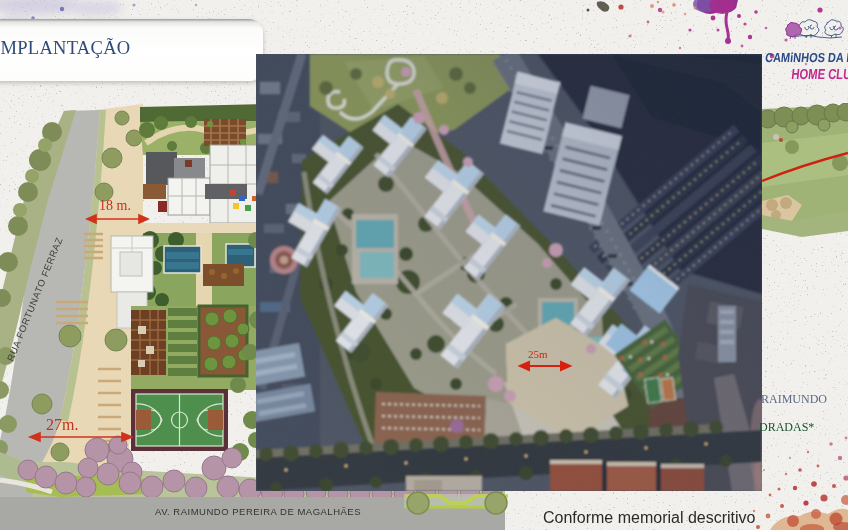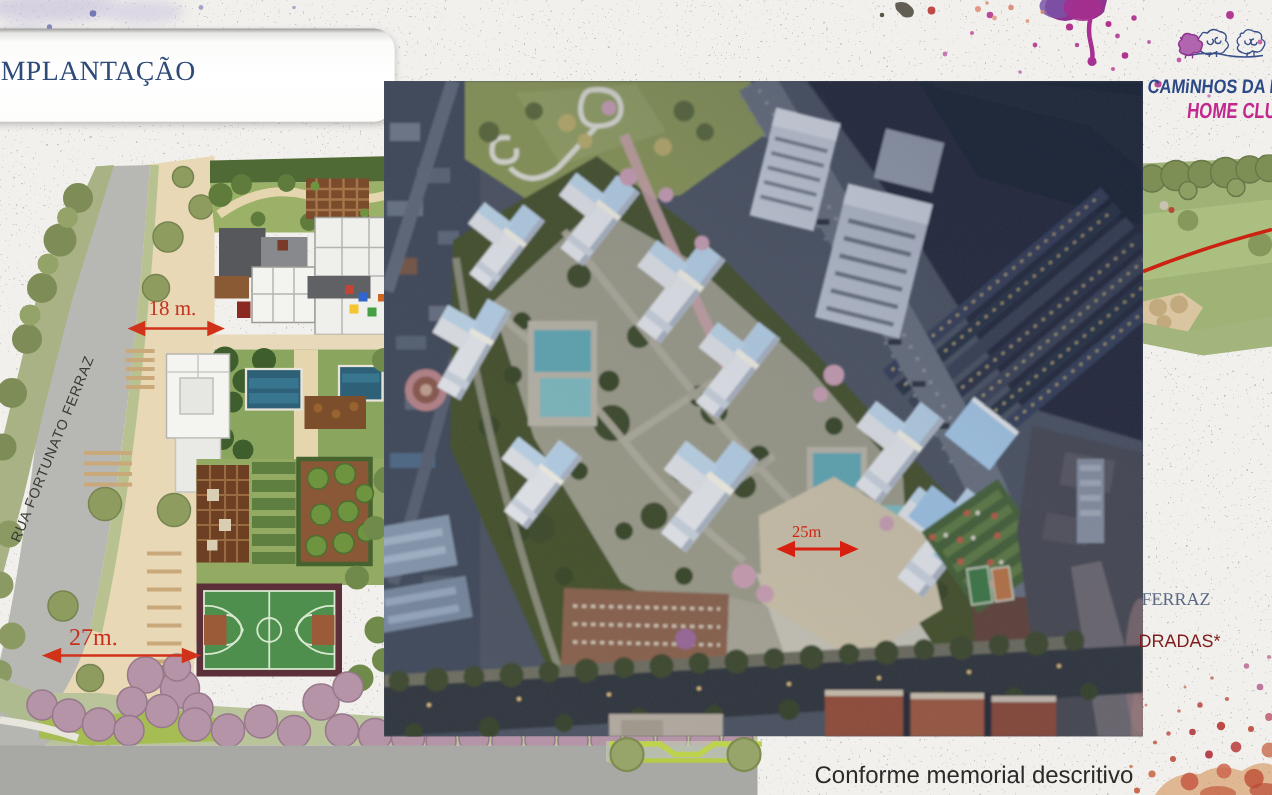--- a/index.html
+++ b/index.html
@@ -825,17 +825,18 @@
 <path d="M77,23 l-1,3 M81,22 l0,4"></path>
 </g>
 <g stroke="#8e3390" stroke-width="1" fill="#b066ae">
 <path d="M33,14 q-4,3 -1,6 q-2,3 2,4 q4,2 7,-1 q4,1 5,-3 q2,-4 -2,-5 q0,-4 -5,-4 q-4,-2 -6,2 q-2,0 0,1z"></path>
 </g>
 <path d="M36,24 l-1,3 M40,24 l0,3" stroke="#8e3390" stroke-width="0.9" fill="none"></path>
 <text x="15" y="50" font-family="Liberation Sans" font-weight="bold" font-size="13" fill="#2d4a88" transform="skewX(-6)" textLength="88" lengthAdjust="spacingAndGlyphs">CAMiNHOS DA L</text>
 <text x="43" y="67" font-family="Liberation Sans" font-weight="bold" font-size="14.5" fill="#c2298e" transform="skewX(-6)" textLength="68" lengthAdjust="spacingAndGlyphs">HOME CLUB</text>
 </svg>
 
-<div class="abs" style="left:761px;top:392px;font-family:'Liberation Serif',serif;font-size:12px;color:#5a6a85">FERRAZ</div>
-<div class="abs" style="left:759px;top:420px;font-family:Liberation Sans, sans-serif;font-size:12px;color:#7f1d1d">DRADAS*</div>
-
+<div class="abs" style="left:761px;top:392px;font-family:'Liberation Serif',serif;font-size:12px;color:#5a6a85">RAIMUNDO</div>
+<div class="abs" style="left:759px;top:420px;font-family:Liberation Serif, serif;font-size:12px;color:#14532d">DRADAS*</div>
+
+<div class="abs" style="left:155px;top:506px;font-size:9.5px;color:#333331;letter-spacing:0.5px">AV. RAIMUNDO PEREIRA DE  MAGALHÃES</div>
 <div class="abs" style="left:543px;top:509px;font-size:16px;color:#2a2a28">Conforme memorial descritivo</div>
 
 </div>
 </body></html>

